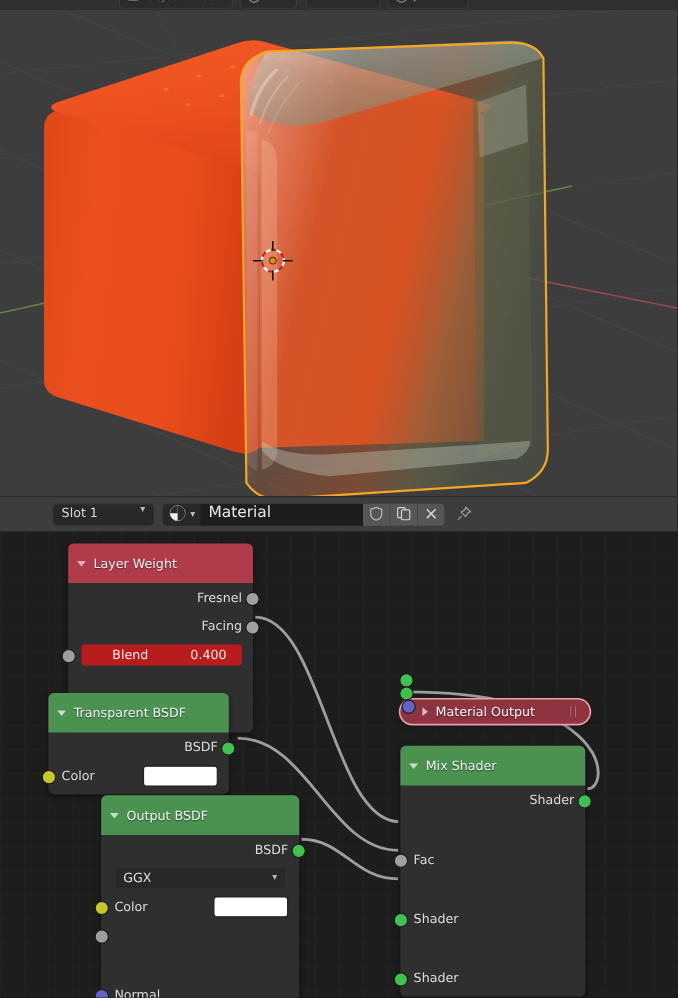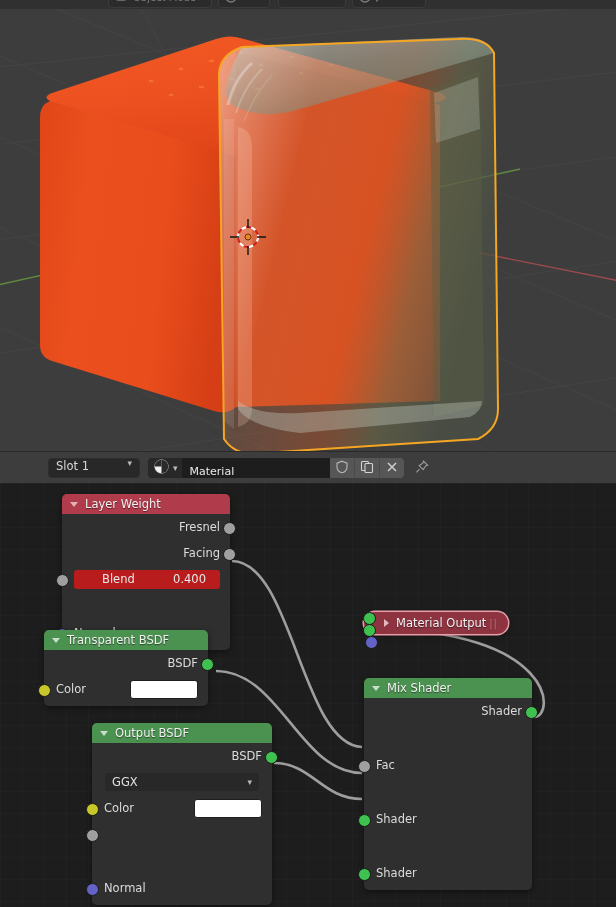--- a/index.html
+++ b/index.html
@@ -117,25 +117,25 @@
     align-items: center;
     padding: 0 4px 0 5px;
     gap: 3px;
   }
   .mat-name {
     width: 148px;
     height: 20px;
     background: #1d1d1d;
     border-radius: 0;
     display: flex;
-    align-items: flex-end;
+    align-items: flex-start;
     padding-left: 8px;
     box-sizing: border-box;
     color: #e8e8e8;
-    font-size: 11px;
+    font-size: 14px;
   }
   .mat-btns { display: flex; height: 20px; }
   .mbtn {
     width: 24px; height: 20px;
     background: #565656;
     display: flex; align-items: center; justify-content: center;
     border-right: 1px solid #4a4a4a;
   }
   .mbtn:last-child { border-right: none; border-radius: 0 4px 4px 0; }
   .pin-btn {
@@ -160,21 +160,21 @@
 
   .node {
     position: absolute;
     background: #30303099;
     background: rgba(48,48,48,0.93);
     border-radius: 5px;
     box-shadow: 0 2px 6px rgba(0,0,0,0.45);
     box-sizing: border-box;
   }
   .node-header {
-    height: 20px;
+    height: 36px;
     border-radius: 5px 5px 0 0;
     display: flex;
     align-items: center;
     padding-left: 8px;
     gap: 7px;
     font-size: 11.5px;
     color: #f2f2f2;
     text-shadow: 0 1px 1px rgba(0,0,0,.5);
     box-sizing: border-box;
   }
@@ -581,21 +581,21 @@
           <span class="sock sock-in s-gray"></span>
         </div>
         <div class="row row-in">
           <span class="sock sock-in s-purple"></span>
           <span class="rlabel">Normal</span>
         </div>
       </div>
     </div>
 
     <div style="position:absolute; left:364px; top:129px; width:172px; height:30px;">
-      <div class="node-header hdr-collapsed node-active-ring" style="background:#8e3340; position:relative; width:144px; padding-left:20px;">
+      <div class="node-header hdr-collapsed node-active-ring" style="background:#8e3340; position:relative; width:172px; padding-left:20px;margin-top:24px;">
         <span class="tri-right"></span>
         <span>Material Output</span>
         <span class="pause-ico">||</span>
       </div>
       <span class="sock s-green" style="left:-1px; top:5px;"></span>
       <span class="sock s-green" style="left:-1px; top:17px;"></span>
       <span class="sock s-purple" style="left:1px; top:29px;"></span>
     </div>
 
     <div class="node" style="left:364px; top:195px; width:168px;">

